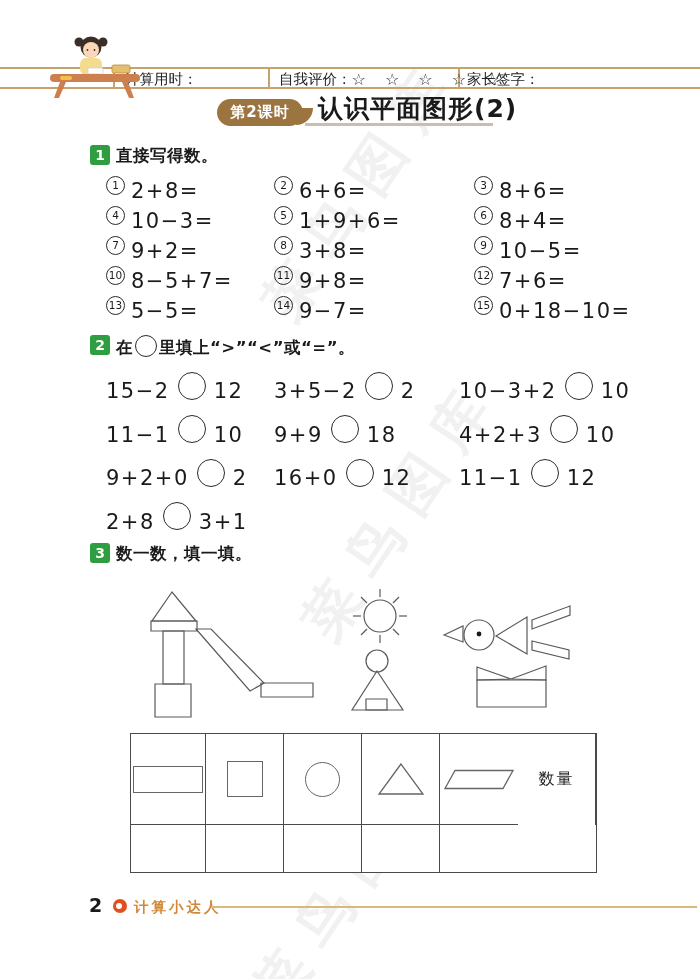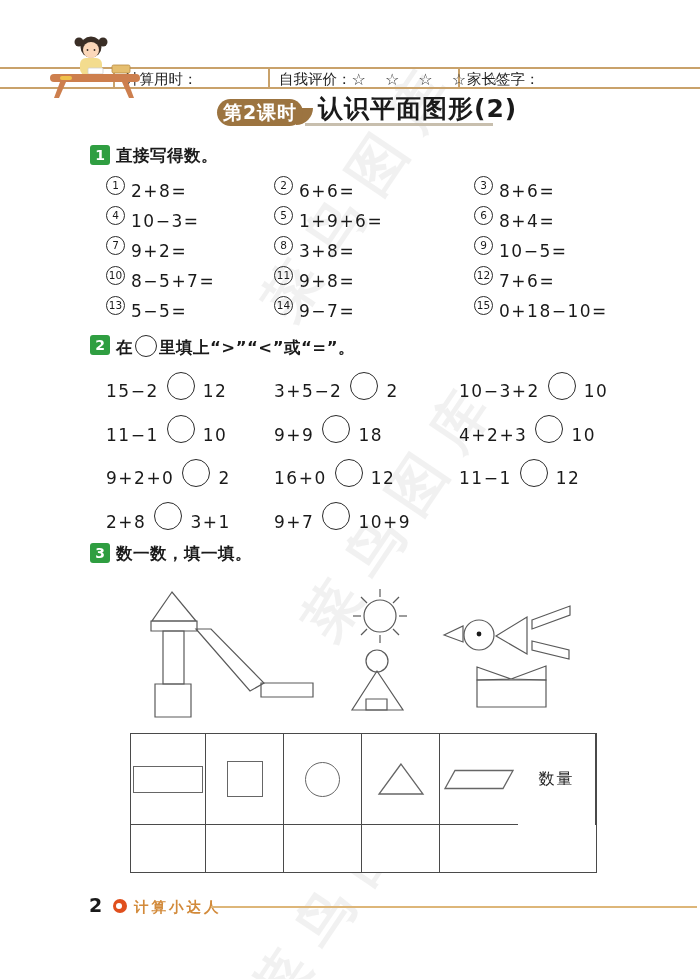--- a/index.html
+++ b/index.html
@@ -17,38 +17,38 @@
     pointer-events:none; user-select:none;
   }
   
   .hline{position:absolute; left:0; width:700px; height:2px; background:#c9a26b;}
   .vline{position:absolute; top:67px; height:22px; width:1.5px; background:#c9a26b;}
   .hfield{position:absolute; top:70px; font-family:"DejaVu Serif","Liberation Serif",serif;
     font-size:14.5px; color:#222; white-space:nowrap;}
   .stars{font-size:16px; letter-spacing:7px; color:#333; vertical-align:-1px;}
   
   .badge{position:absolute; left:217px; top:99px; width:86px; height:27px; background:#9c7440;
-    border-radius:14px; color:#fff; font-weight:700; font-size:19px; display:flex;
+    border-radius:14px; color:#fff; font-weight:700; font-size:15px; display:flex;
     align-items:center; justify-content:center; letter-spacing:1px; z-index:2;}
   .badge-tail{position:absolute; left:296px; top:108px; width:17px; height:17px;
     background:#9c7440; border-radius:0 0 100% 0; z-index:1;}
   .title-underline{position:absolute; left:305px; top:123px; width:188px; height:2.5px;
     background:#c8bfae; z-index:0;}
   .page-title{position:absolute; left:318px; top:92px; font-size:25px; font-weight:700;
     letter-spacing:1px; z-index:2;}
   
   .secnum{position:absolute; width:20px; height:20px; background:#2f9e41; border-radius:3px;
     color:#fff; font-weight:700; font-size:14px; display:flex; align-items:center;
     justify-content:center;}
   .instr{position:absolute; font-size:16.5px; font-weight:700; letter-spacing:0.5px;
     white-space:nowrap;}
   .circnum{display:inline-flex; width:17px; height:17px; border:1.2px solid #2b2b2b;
     border-radius:50%; align-items:center; justify-content:center; font-size:10.5px;
     margin-right:6px; flex:none; font-weight:400;}
-  .expr{font-size:17px; letter-spacing:1.5px; white-space:nowrap;margin-top:11px;}
+  .expr{font-size:21px; letter-spacing:1.5px; white-space:nowrap;margin-top:11px;}
   .grid1{position:absolute; left:106px; top:170px; width:578px; display:grid;
     grid-template-columns:168px 200px auto; grid-auto-rows:30px;}
   .grid1 .cell{display:flex; align-items:center;}
   .grid2{position:absolute; left:106px; top:364px; width:578px; display:grid;
     grid-template-columns:168px 185px auto; grid-auto-rows:43.5px;}
   .grid2 .cell{display:flex; align-items:center;}
   .cmp-circle{display:inline-block; width:26px; height:26px; border:1.3px solid #2b2b2b;
     border-radius:50%; margin:0 8px; flex:none;}
   .instr-circle{display:inline-block; width:20px; height:20px; border:1.2px solid #2b2b2b;
     border-radius:50%; vertical-align:-4px; margin:0 2px;}
@@ -236,25 +236,20 @@
     <div class="cell">
         <span class="expr">11−1</span>
         <span class="cmp-circle"></span>
         <span class="expr">12</span>
       </div>
     <div class="cell">
         <span class="expr">2+8</span>
         <span class="cmp-circle"></span>
         <span class="expr">3+1</span>
       </div>
-    <div class="cell">
-        <span class="expr">9+7</span>
-        <span class="cmp-circle"></span>
-        <span class="expr">10+9</span>
-      </div>
   </div>
 
   <div class="secnum" style="left:90px; top:543px;">3</div>
   <div class="instr" style="left:116px; top:543px;">数一数，填一填。</div>
 
   <svg class="figsvg" width="470" height="140" viewBox="0 0 470 140" fill="none" stroke="#5a5a5a" stroke-width="1.2">
 
     <g>
       <polygon points="42,9 22,38 66,38"></polygon>
       <rect x="21" y="38" width="46" height="10"></rect>

